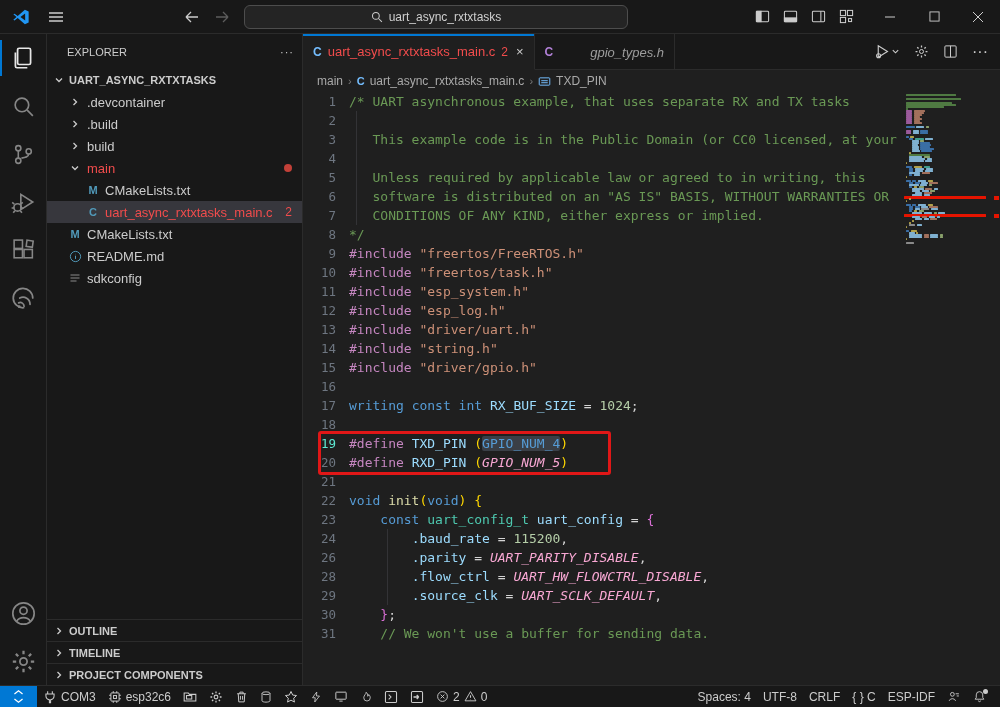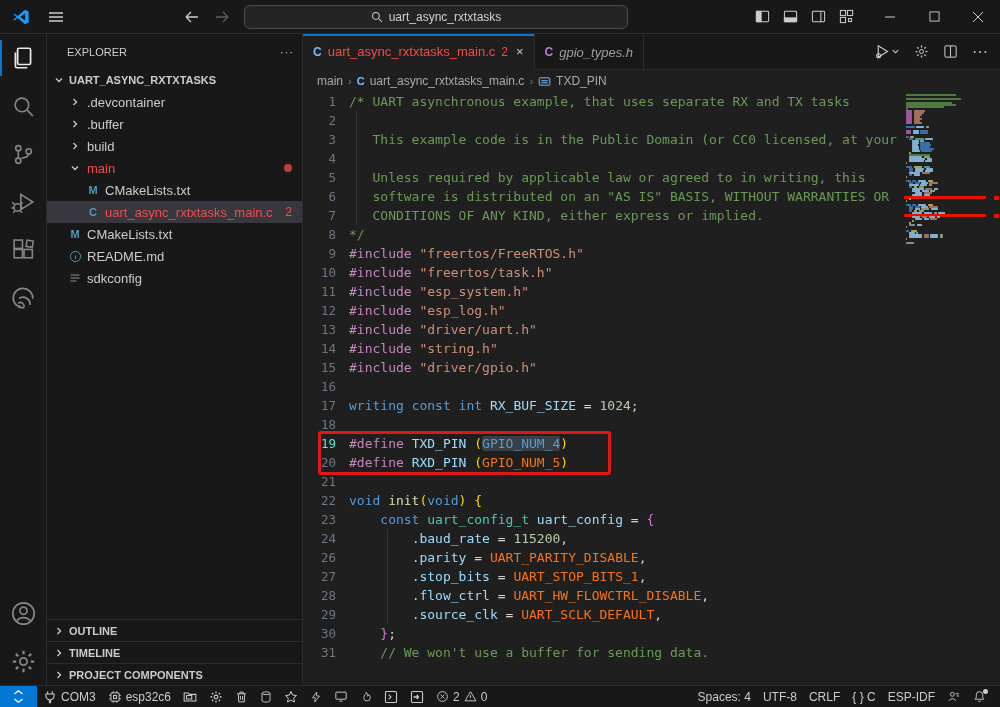--- a/index.html
+++ b/index.html
@@ -58,21 +58,21 @@
   
   .editor { flex:1; display:flex; flex-direction:column; min-width:0; background:#1f1f1f; }
   .tabbar { height:36px; background:#181818; display:flex; border-bottom:1px solid #2b2b2b; flex:0 0 36px; }
   .tab { height:36px; display:flex; align-items:center; padding:0 10px; gap:6px; font-size:13px;
          border-right:1px solid #2b2b2b; position:relative; color:#9d9d9d; }
   .tab.active { background:#1f1f1f; color:#f14c4c; border-bottom:1px solid #1f1f1f; }
   .tab.active::before { content:""; position:absolute; top:0; left:0; right:0; height:1.5px; background:#0078d4; }
   .tab .cicon { font-weight:bold; font-size:12px; }
   .tab .dirty-count { font-size:12px; color:#f14c4c; }
   .tab .close { color:#cccccc; font-size:13px; margin-left:2px; }
-  .tab.preview .tab-label { font-style:italic; }
+  .tab.preview .tab-label { font-style:italic;margin-left:31px; }
   .tab-actions { margin-left:auto; display:flex; align-items:center; gap:14px; padding-right:12px; color:#cccccc; }
 
   .breadcrumb { height:22px; display:flex; align-items:center; font-size:12px; color:#a9a9a9;
                 padding-left:14px; gap:5px; flex:0 0 22px; }
   .breadcrumb .sep { color:#7a7a7a; font-size:11px; }
   .breadcrumb .cicon { font-weight:bold; font-size:11px; }
 
   .code-wrap { position:relative; flex:1; overflow:hidden;
                font-family:"DejaVu Sans Mono","Liberation Mono",monospace; font-size:13px; }
   .code-line { height:19px; line-height:19px; display:flex; white-space:pre; position:relative; }
@@ -80,21 +80,21 @@
                    color:#6e7681; font-size:12.5px; }
   .code-line .ln.cur { color:#5eead4; }
   .code-line .ct { white-space:pre; }
   .guide { position:absolute; top:0; bottom:0; width:1px; background:#333336; }
 
   .t-c  { color:#6a9955; }  .t-pp { color:#c586c0; }
   .t-s  { color:#ce9178; }  .t-k  { color:#569cd6; }
   .t-fn { color:#dcdcaa; }  .t-ty { color:#4ec9b0; }
   .t-v  { color:#9cdcfe; }  .t-n  { color:#b5cea8; }
   .t-o  { color:#d4d4d4; }  .t-b1 { color:#ffd700; }
-  .t-b2 { color:#da70d6; }  .t-en { color:#f97316; }
+  .t-b2 { color:#da70d6; }  .t-en { color:#f9a8d4;font-style:italic; }
   .t-hl { color:#569cd6; background:rgba(90,103,118,.45); border-radius:2px; }
 
   .anno-box { position:absolute; border:3px solid #e01717; border-radius:3px; pointer-events:none; }
 
   .minimap { position:absolute; top:0; right:14px; width:82px; background:#1f1f1f; padding-top:2px; }
   .mrow { height:2px; position:relative; }
   .mrow span { position:absolute; top:0; height:2px; border-radius:.5px; }
   .overview { position:absolute; top:0; right:0; width:8px; bottom:0; }
   .ov-mark { position:absolute; right:1px; width:5px; height:4px; }
 
@@ -276,21 +276,21 @@
             </span>
             <span class="lbl" style="">.devcontainer</span>
           </div>
           <div class="tree-row">
             <span style="width:20px;flex:0 0 20px"></span>
             <span class="chev">
               <svg width="10" height="10" viewBox="0 0 10 10" fill="none" stroke="#cccccc" stroke-width="1.3">
                 <path d="m3.5 2 3 3-3 3"></path>
               </svg>
             </span>
-            <span class="lbl" style="">.buffer</span>
+            <span class="lbl" style="">.build</span>
           </div>
           <div class="tree-row">
             <span style="width:20px;flex:0 0 20px"></span>
             <span class="chev">
               <svg width="10" height="10" viewBox="0 0 10 10" fill="none" stroke="#cccccc" stroke-width="1.3">
                 <path d="m3.5 2 3 3-3 3"></path>
               </svg>
             </span>
             <span class="lbl" style="">build</span>
           </div>
@@ -439,21 +439,20 @@
             <div class="code-line"><span class="ln">16</span><span class="ct"></span></div>
             <div class="code-line"><span class="ln">17</span><span class="ct"><span class="t-k">writing</span><span class="t-o"> </span><span class="t-k">const</span><span class="t-o"> </span><span class="t-k">int</span><span class="t-o"> </span><span class="t-v">RX_BUF_SIZE</span><span class="t-o"> = </span><span class="t-n">1024</span><span class="t-o">;</span></span></div>
             <div class="code-line"><span class="ln">18</span><span class="ct"></span></div>
             <div class="code-line"><span class="ln cur">19</span><span class="ct"><span class="t-pp">#define</span><span class="t-o"> </span><span class="t-v">TXD_PIN</span><span class="t-o"> </span><span class="t-b1">(</span><span class="t-hl">GPIO_NUM_4</span><span class="t-b1">)</span></span></div>
             <div class="code-line"><span class="ln">20</span><span class="ct"><span class="t-pp">#define</span><span class="t-o"> </span><span class="t-v">RXD_PIN</span><span class="t-o"> </span><span class="t-b1">(</span><span class="t-en">GPIO_NUM_5</span><span class="t-b1">)</span></span></div>
             <div class="code-line"><span class="ln">21</span><span class="ct"></span></div>
             <div class="code-line"><span class="ln">22</span><span class="ct"><span class="t-k">void</span><span class="t-o"> </span><span class="t-fn">init</span><span class="t-b1">(</span><span class="t-k">void</span><span class="t-b1">)</span><span class="t-o"> </span><span class="t-b1">{</span></span></div>
             <div class="code-line"><span class="ln">23</span><span class="ct"><span class="t-o">    </span><span class="t-k">const</span><span class="t-o"> </span><span class="t-ty">uart_config_t</span><span class="t-o"> </span><span class="t-v">uart_config</span><span class="t-o"> = </span><span class="t-b2">{</span></span></div>
             <div class="code-line"><span class="ln">24</span><div class="guide" style="left:84.32px"></div><span class="ct"><span class="t-o">        </span><span class="t-v">.baud_rate</span><span class="t-o"> = </span><span class="t-n">115200</span><span class="t-o">,</span></span></div>
             <div class="code-line"><span class="ln">26</span><div class="guide" style="left:84.32px"></div><span class="ct"><span class="t-o">        </span><span class="t-v">.parity</span><span class="t-o"> = </span><span class="t-en">UART_PARITY_DISABLE</span><span class="t-o">,</span></span></div>
-            <div class="code-line"><span class="ln">27</span><div class="guide" style="left:84.32px"></div><span class="ct"><span class="t-o">        </span><span class="t-v">.stop_bits</span><span class="t-o"> = </span><span class="t-en">UART_STOP_BITS_1</span><span class="t-o">,</span></span></div>
             <div class="code-line"><span class="ln">28</span><div class="guide" style="left:84.32px"></div><span class="ct"><span class="t-o">        </span><span class="t-v">.flow_ctrl</span><span class="t-o"> = </span><span class="t-en">UART_HW_FLOWCTRL_DISABLE</span><span class="t-o">,</span></span></div>
             <div class="code-line"><span class="ln">29</span><div class="guide" style="left:84.32px"></div><span class="ct"><span class="t-o">        </span><span class="t-v">.source_clk</span><span class="t-o"> = </span><span class="t-en">UART_SCLK_DEFAULT</span><span class="t-o">,</span></span></div>
             <div class="code-line"><span class="ln">30</span><span class="ct"><span class="t-o">    </span><span class="t-b2">}</span><span class="t-o">;</span></span></div>
             <div class="code-line"><span class="ln">31</span><span class="ct"><span class="t-o">    </span><span class="t-c">// We won't use a buffer for sending data.</span></span></div>
           </div>
         <div class="anno-box" id="annobox" style="left: 15px; top: 339px; width: 293px; height: 44px;"></div>
         <div class="minimap" id="minimap">
             <div class="mrow">
               <span style="left: 2%; width: 62%; background: rgb(79, 122, 66);"></span>
             </div>

